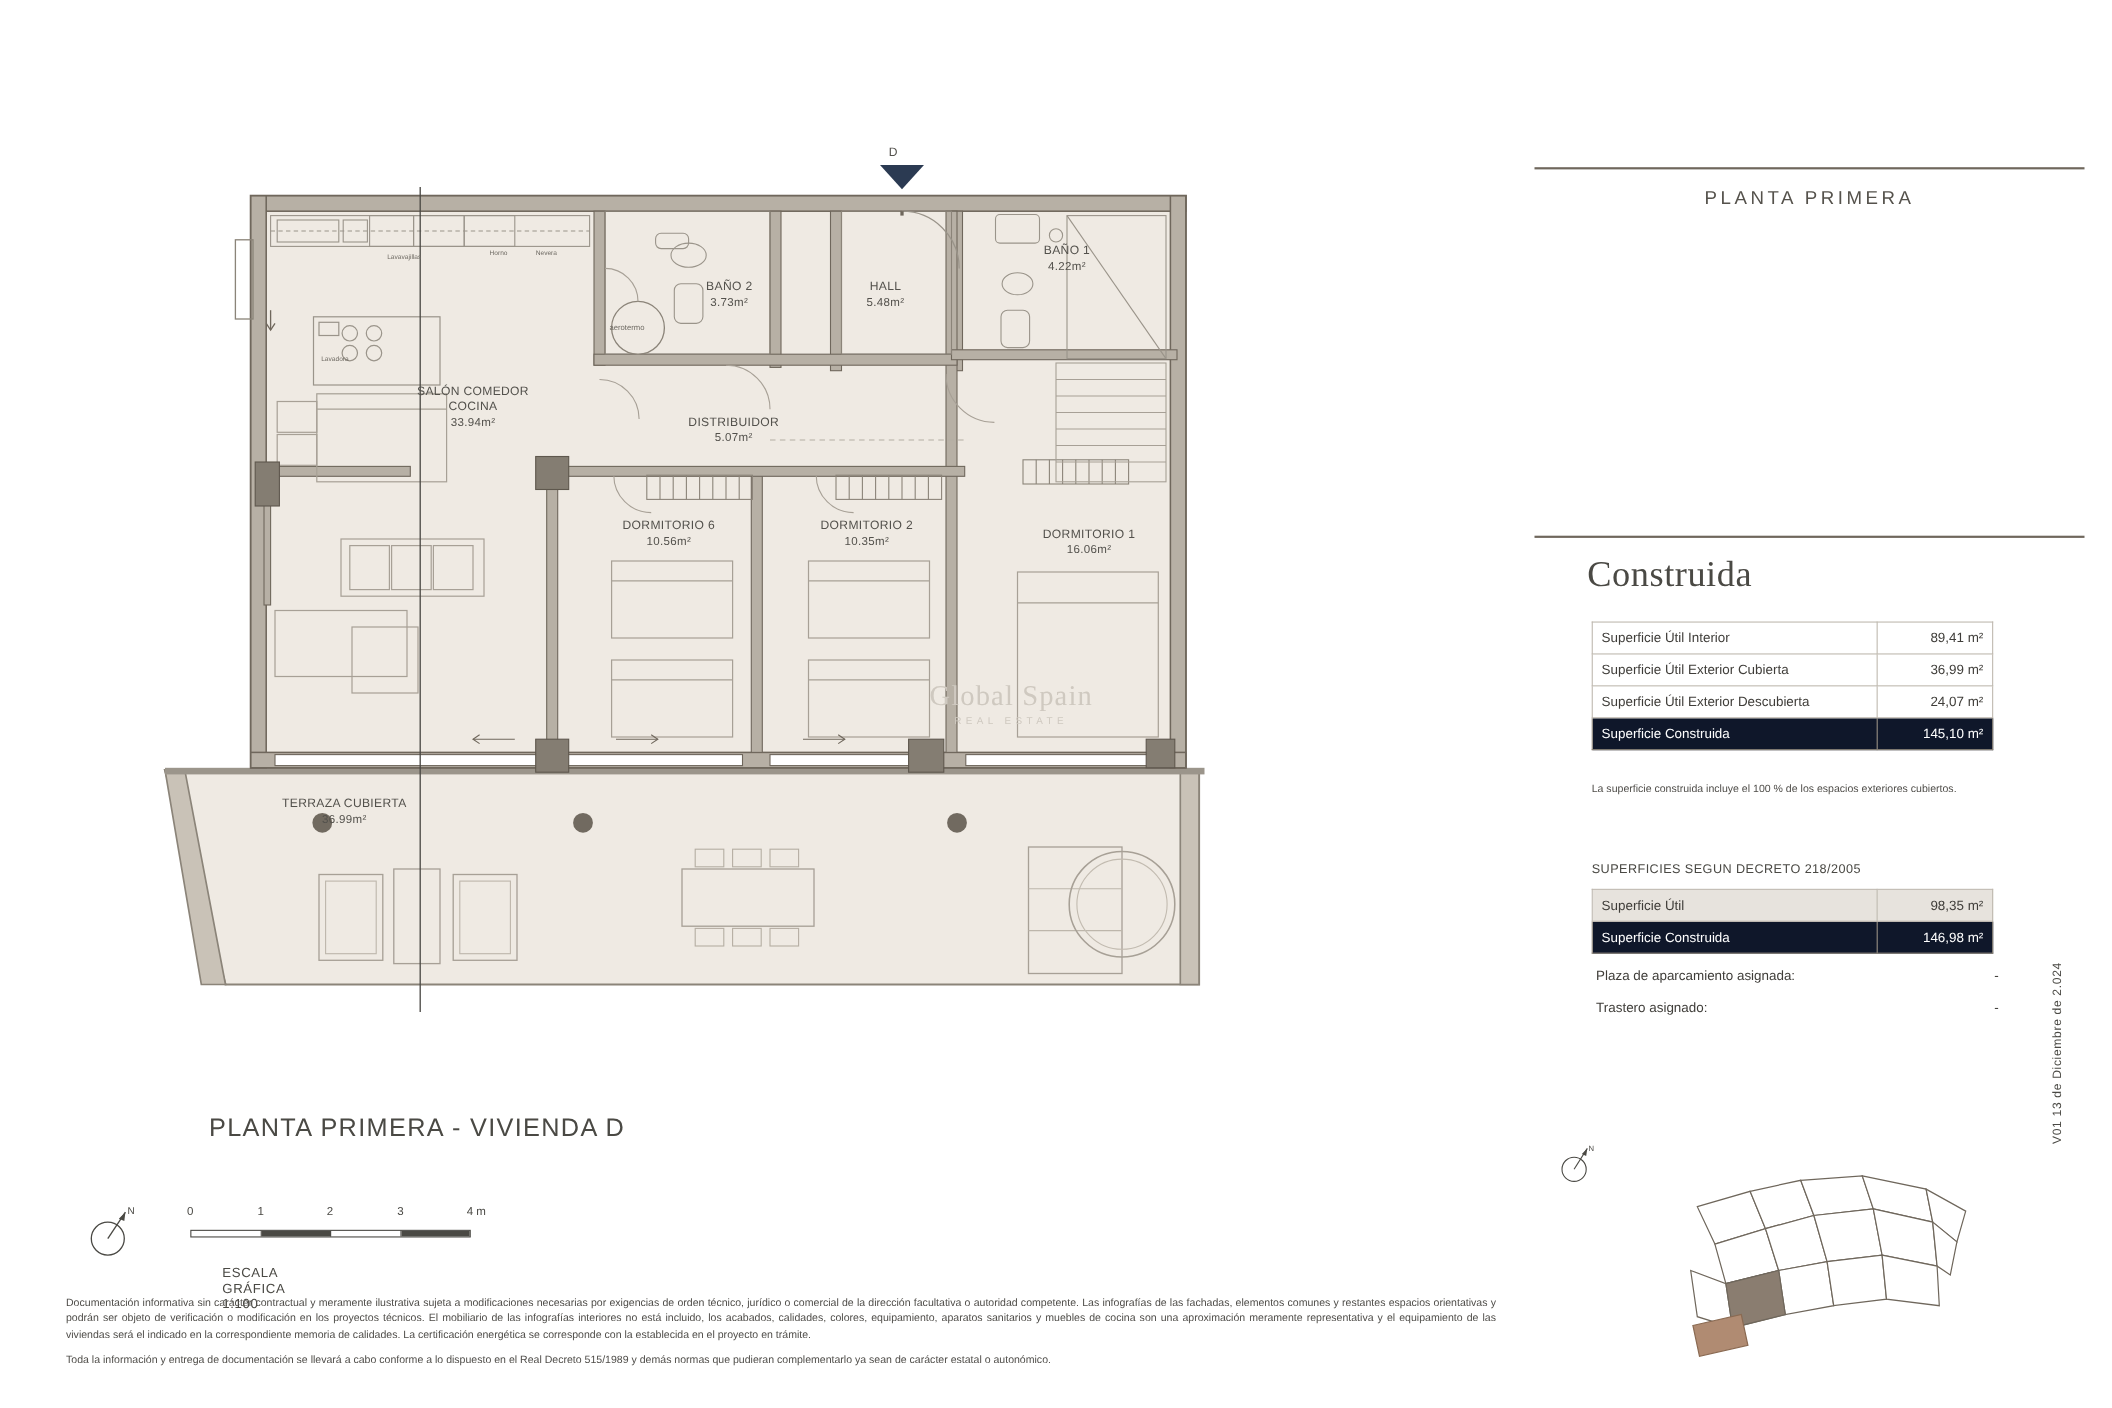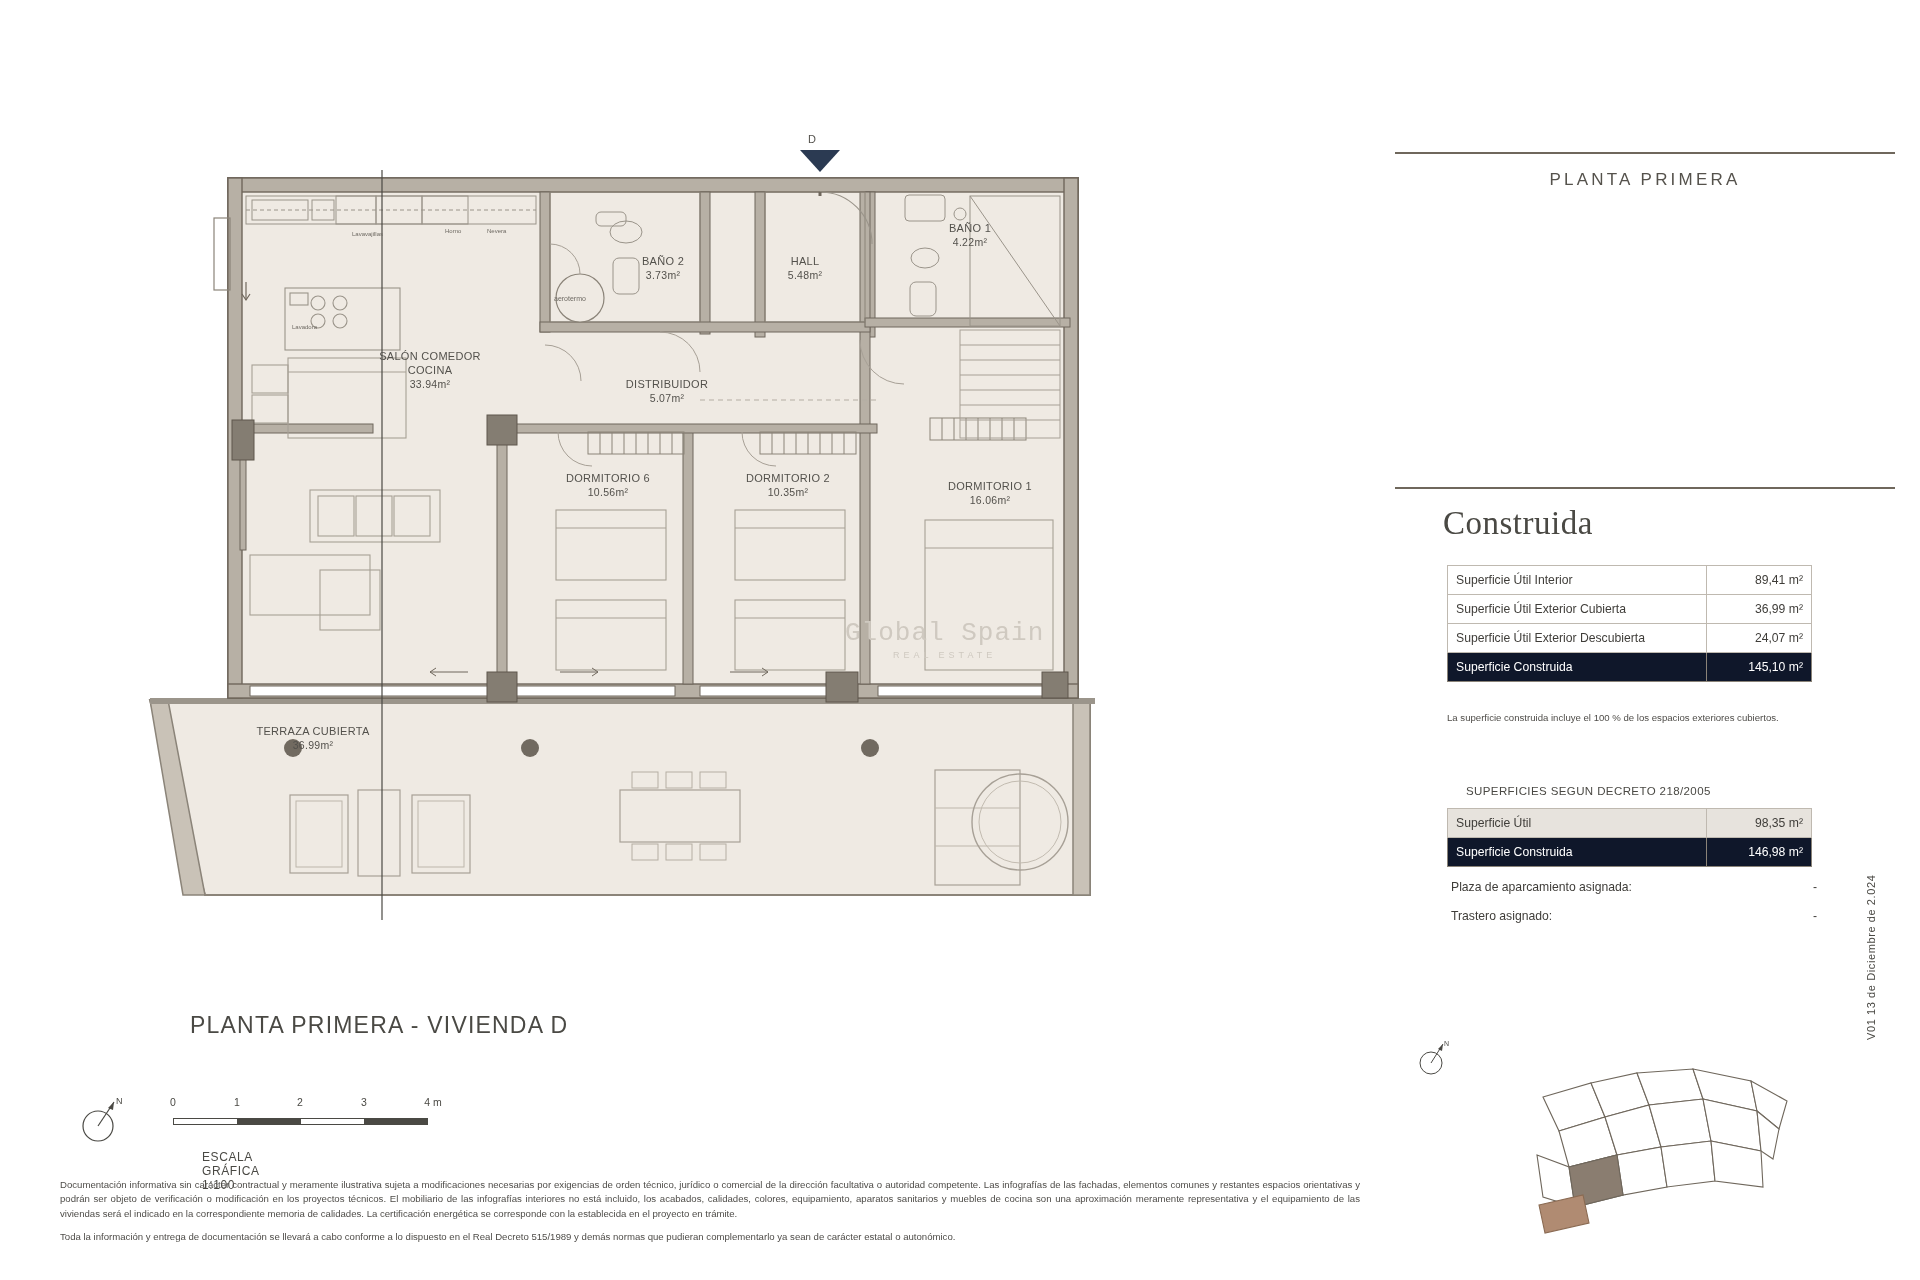--- a/index.html
+++ b/index.html
@@ -32,21 +32,21 @@
   }
   .room-label .nm { font-size:11px; }
   .room-label .ar { font-size:10.5px; }
   .tiny { font-size:6px; color:#6e6a63; }
 
   
   #watermark {
     position:absolute; left:845px; top:618px;
     text-align:center; color:#cfc9c0; pointer-events:none;
   }
-  #watermark .w1 { font-family:Liberation Mono, monospace; font-size:26px; letter-spacing:1px; }
+  #watermark .w1 { font-family:Liberation Serif, serif; font-size:26px; letter-spacing:1px; }
   #watermark .w2 { font-size:9px; letter-spacing:4px; margin-top:2px; }
 
   
   #plan-title {
     position:absolute; left:190px; top:1012px;
     font-size:23px; letter-spacing:1.2px; color:#4a4944;
     font-family:"Liberation Sans", sans-serif;
   }
 
   
@@ -476,21 +476,21 @@
       </tr>
       <tr class="dark">
         <td>Superficie Construida</td>
         <td class="val">145,10  m²</td>
       </tr>
     </tbody>
   </table>
 
   <div id="surf-note" style="top:712px;">La superficie construida incluye el 100 % de los espacios exteriores cubiertos.</div>
 
-  <div id="decreto-title" style="top:785px;margin-left:19px;">SUPERFICIES SEGUN DECRETO 218/2005</div>
+  <div id="decreto-title" style="top:785px;">SUPERFICIES SEGUN DECRETO 218/2005</div>
 
   <table class="surf" style="top:808px;">
     <tbody>
       <tr class="shade">
         <td>Superficie Útil</td>
         <td class="val">98,35  m²</td>
       </tr>
       <tr class="dark">
         <td>Superficie Construida</td>
         <td class="val">146,98  m²</td>

